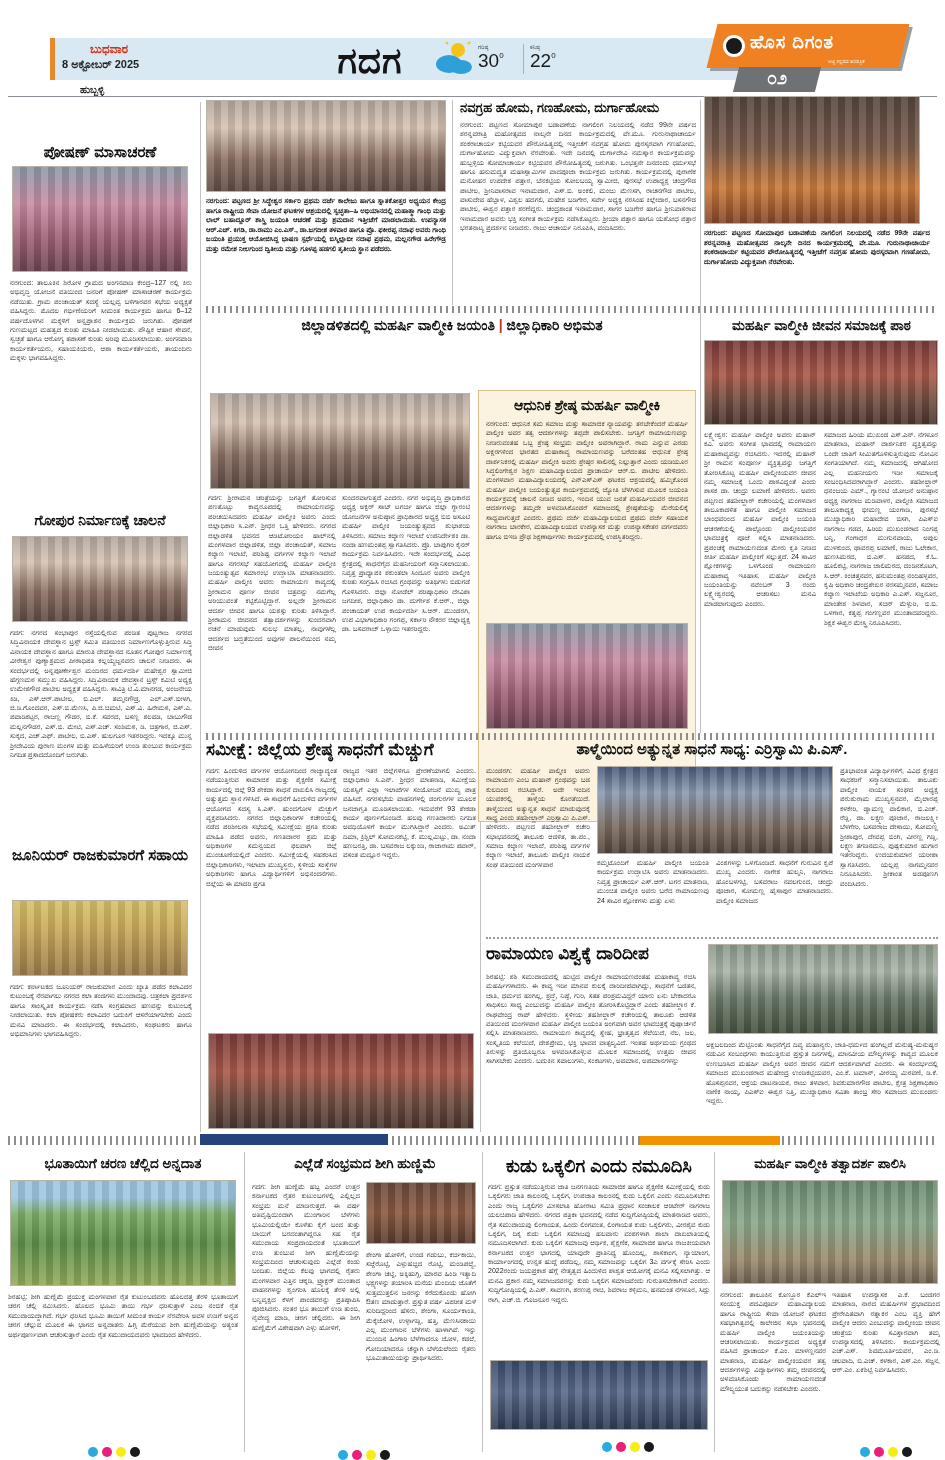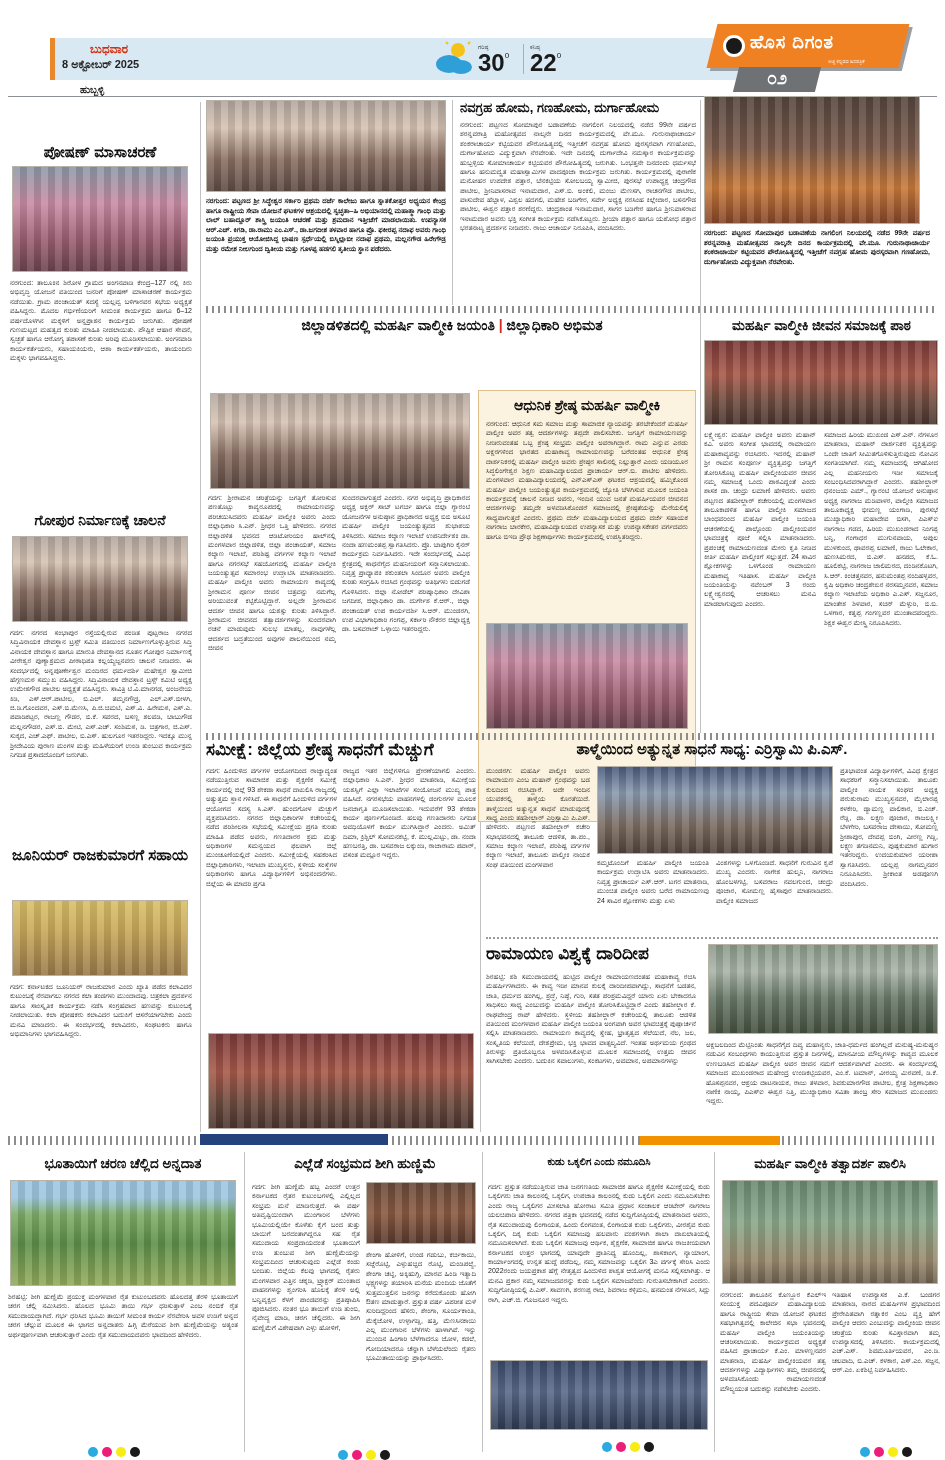--- a/index.html
+++ b/index.html
@@ -15,21 +15,21 @@
   .photo::after{content:"";display:block;width:100%;height:100%;
     background:repeating-linear-gradient(90deg,rgba(255,255,255,.10) 0 7px,rgba(0,0,0,.09) 7px 14px);}
   .vrule{border-left:1px solid #c2c2c2;width:0;}
   .ticks{background:repeating-linear-gradient(90deg,#8d8d8d 0 2px,transparent 2px 6px);height:7px;}
   .dotline{border-top:2px dotted #9a9a9a;height:0;}
   
   .band{background:#d9e9f3;}
   .mast{background:#f08122;transform:skewX(-14deg);box-shadow:4px 3px 0 #9b9fa3;}
   .mast-gray{background:#6e7275;transform:skewX(-14deg);}
   .gadag{font-size:36px;font-weight:bold;letter-spacing:1px;color:#151515;}
-  .wnum{font-size:24px;font-weight:bold;color:#1a1a1a;line-height:1;}
+  .wnum{font-size:19px;font-weight:normal;color:#1a1a1a;line-height:1;}
   .wlab{font-size:6px;color:#333;}
   .deg{font-size:8px;vertical-align:top;}
   
   .diamond{width:26px;height:26px;border:6px solid #f2b705;transform:rotate(45deg);background:#fff;}
   .chev{display:inline-block;width:11px;height:26px;background:#f2a705;
         clip-path:polygon(0 0,55% 0,100% 50%,55% 100%,0 100%,45% 50%);margin-left:2px;}
   .kiru-black{color:#111;}
   .kiru-red{color:#d02b1e;}
   
   .ph-crowd{background:linear-gradient(180deg,#8d9aa8,#c98ca4 35%,#9c5f72 70%,#6c4350);}
@@ -54,20 +54,21 @@
 <body>
 
 <div class="page">
 
   <div class="abs" style="left:0;top:0;width:945px;height:98px;">
     <div class="abs" style="left:50px;top:38px;width:5px;height:42px;background:#e8882a;"></div>
     <div class="abs band" style="left:55px;top:38px;width:715px;height:42px;"></div>
     <div class="abs bold" style="left:90px;top:42px;font-size:12px;color:#d42f12;">ಬುಧವಾರ</div>
     <div class="abs bold" style="left:62px;top:58px;font-size:11px;color:#222;">8 ಅಕ್ಟೋಬರ್ 2025</div>
     <div class="abs bold" style="left:80px;top:84px;font-size:10px;color:#222;">ಹುಬ್ಬಳ್ಳಿ</div>
+    <div class="abs gadag ctr" style="left:300px;top:40px;width:140px;">ಗದಗ</div>
 
     <div class="abs" style="left:432px;top:40px;width:42px;height:36px;">
       <svg width="42" height="36" viewBox="0 0 42 36">
         <circle cx="26" cy="10" r="7" fill="#f5c21a"></circle>
         <g stroke="#f5c21a" stroke-width="2">
             <line x1="26" y1="0" x2="26" y2="-2"></line>
             <line x1="16" y1="4" x2="14" y2="2"></line>
             <line x1="36" y1="4" x2="38" y2="2"></line>
           </g>
         <ellipse cx="17" cy="24" rx="13" ry="9" fill="#2f9fd8"></ellipse>
@@ -179,21 +180,21 @@
 
   <div class="abs hl ctr" style="left:8px;top:1156px;width:230px;font-size:13.5px;">ಭೂತಾಯಿಗೆ ಚರಣ ಚೆಲ್ಲಿದ ಅನ್ನದಾತ</div>
   <div class="abs photo ph-field" style="left:10px;top:1180px;width:226px;height:106px;"></div>
   <div class="abs body-txt" style="left:8px;top:1292px;width:230px;height:142px;">ಶಿರಹಟ್ಟಿ: ಶೀಗಿ ಹುಣ್ಣಿಮೆ ಪ್ರಯುಕ್ತ ಮಂಗಳವಾರ ರೈತ ಕುಟುಂಬದವರು ಹೊಲದತ್ತ ತೆರಳಿ ಭೂತಾಯಿಗೆ ಚರಗ ಚೆಲ್ಲಿ ನಮಿಸಿದರು. ಹೊಲದ ಭೂಮಿ ತಾಯಿ ಗರ್ಭ ಧರಿಸುತ್ತಾಳೆ ಎಂಬ ನಂಬಿಕೆ ರೈತ ಸಮುದಾಯದ್ದಾಗಿದೆ. ಗರ್ಭ ಧರಿಸಿದ ಭೂಮಿ ತಾಯಿಗೆ ಸೀಮಂತ ಕಾರ್ಯ ನೆರವೇರಿಸಿ ಅವಳ ಉಡಿಗೆ ಅನ್ನದ ಚರಗ ಚೆಲ್ಲುವ ಮೂಲಕ ಈ ಭಾಗದ ಅನ್ನದಾತರು ಹಿಗ್ಗಿ ಮೆರೆಯುವ ಶೀಗಿ ಹುಣ್ಣಿಮೆಯನ್ನು ಅತ್ಯಂತ ಅರ್ಥಪೂರ್ಣವಾಗಿ ಆಚರಿಸುತ್ತಾರೆ ಎಂದು ರೈತ ಸಮುದಾಯದವರು ಭಾವದಿಂದ ಹೇಳಿದರು.</div>
 
   <div class="abs hl ctr" style="left:252px;top:1156px;width:226px;font-size:13.5px;">ಎಲ್ಲೆಡೆ ಸಂಭ್ರಮದ ಶೀಗಿ ಹುಣ್ಣಿಮೆ</div>
   <div class="abs body-txt" style="left:252px;top:1182px;width:108px;height:254px;">ಗದಗ: ಶೀಗಿ ಹುಣ್ಣಿಮೆ ಹಬ್ಬ ಎಂದರೆ ಉತ್ತರ ಕರ್ನಾಟಕದ ರೈತರ ಕುಟುಂಬಗಳಲ್ಲಿ ಎಲ್ಲಿಲ್ಲದ ಸಂಭ್ರಮ ಮನೆ ಮಾಡಿರುತ್ತದೆ. ಈ ವರ್ಷ ಅತಿವೃಷ್ಟಿಯಿಂದಾಗಿ ಮುಂಗಾರಿನ ಬೆಳೆಗಳು ಭೂಮಿಯಲ್ಲಿಯೇ ಕೊಳೆತು ಕೈಗೆ ಬಂದ ತುತ್ತು ಬಾಯಿಗೆ ಬರದಂತಾಗಿದ್ದರೂ ಸಹ ರೈತ ಸಮುದಾಯ ಸಂಪ್ರದಾಯದಂತೆ ಭೂತಾಯಿಗೆ ಉಡಿ ತುಂಬುವ ಶೀಗಿ ಹುಣ್ಣಿಮೆಯನ್ನು ಸಂಭ್ರಮದಿಂದ ಆಚರಿಸುವುದು ಎಲ್ಲೆಡೆ ಕಂಡು ಬಂದಿತು. ಜಿಲ್ಲೆಯ ಕೆಲವು ಭಾಗದಲ್ಲಿ ರೈತರು ಮಂಗಳವಾರ ಎತ್ತಿನ ಚಕ್ಕಡಿ, ಟ್ರ್ಯಾಕ್ಟರ್ ಮುಂತಾದ ವಾಹನಗಳನ್ನು ಶೃಂಗರಿಸಿ ಹೊಲಕ್ಕೆ ತೆರಳಿ ಅಲ್ಲಿ ಬನ್ನಿವೃಕ್ಷದ ಕೆಳಗೆ ಪಾಂಡವರನ್ನು ಪ್ರತಿಷ್ಠಾಪಿಸಿ ಪೂಜಿಸಿದರು. ನಂತರ ಭೂ ತಾಯಿಗೆ ಉಡಿ ತುಂಬಿ, ನೈವೇದ್ಯ ಮಾಡಿ, ಚರಗ ಚೆಲ್ಲಿದರು. ಈ ಶೀಗಿ ಹುಣ್ಣಿಮೆಗೆ ವಿಶೇಷವಾಗಿ ಎಳ್ಳು ಹೋಳಿಗೆ,</div>
   <div class="abs photo ph-food" style="left:366px;top:1182px;width:110px;height:62px;"></div>
   <div class="abs body-txt" style="left:366px;top:1250px;width:110px;height:186px;">ಶೇಂಗಾ ಹೋಳಿಗೆ, ಉಂಡ ಗಡುಬು, ಕರ್ಚಿಕಾಯಿ, ಸಜ್ಜೆರೊಟ್ಟಿ, ಎಳ್ಳುಹಚ್ಚಿದ ರೊಟ್ಟಿ, ಮಂಡಿಪಲ್ಯೆ, ಶೇಂಗಾ ಚಟ್ನಿ, ಅಕ್ಕಿಹುಗ್ಗಿ, ಮಾರವ ಹಿಂಡಿ ಇತ್ಯಾದಿ ಭಕ್ಷ್ಯಗಳನ್ನು ತಯಾರಿಸಿ ಮನೆಯ ಮಂದಿಯ ಜೊತೆಗೆ ಸುತ್ತಮುತ್ತಲಿನ ಜನರನ್ನು ಕರೆದುಕೊಂಡು ಹೋಗಿ ಔತಣ ಮಾಡುತ್ತಾರೆ. ಪ್ರಸ್ತುತ ವರ್ಷ ವಿಪರೀತ ಮಳೆ ಸುರಿದಿದ್ದರಿಂದ ಹೆಸರು, ಶೇಂಗಾ, ಸೂರ್ಯಕಾಂತಿ, ಮೆಕ್ಕೆಜೋಳ, ಉಳ್ಳಾಗಡ್ಡಿ, ಹತ್ತಿ, ಮೆಣಸಿನಕಾಯಿ ಎಲ್ಲ ಮುಂಗಾರಿನ ಬೆಳೆಗಳು ಹಾಳಾಗಿವೆ. ಇನ್ನು ಮುಂದಿನ ಹಿಂಗಾರಿ ಬೆಳೆಗಾದರೂ ಜೋಳ, ಕಡಲೆ, ಗೋದಿಯಾದರೂ ಚೆನ್ನಾಗಿ ಬೆಳೆಯಲೆಂದು ರೈತರು ಭೂಮಿತಾಯಿಯನ್ನು ಪ್ರಾರ್ಥಿಸಿದರು.</div>
 
-  <div class="abs hl ctr" style="left:488px;top:1156px;width:222px;font-size:10px;">ಕುಡು ಒಕ್ಕಲಿಗ ಎಂದು ನಮೂದಿಸಿ</div>
+  <div class="abs hl ctr" style="left:488px;top:1156px;width:222px;font-size:18px;">ಕುಡು ಒಕ್ಕಲಿಗ ಎಂದು ನಮೂದಿಸಿ</div>
   <div class="abs body-txt" style="left:488px;top:1182px;width:222px;height:174px;">ಗದಗ: ಪ್ರಸ್ತುತ ನಡೆಯುತ್ತಿರುವ ಜಾತಿ ಜನಗಣತಿಯ ಸಾಮಾಜಿಕ ಹಾಗೂ ಶೈಕ್ಷಣಿಕ ಸಮೀಕ್ಷೆಯಲ್ಲಿ ಕುಡು ಒಕ್ಕಲಿಗರು ಜಾತಿ ಕಾಲಂನಲ್ಲಿ ಒಕ್ಕಲಿಗ, ಉಪಜಾತಿ ಕಾಲಂನಲ್ಲಿ ಕುಡು ಒಕ್ಕಲಿಗ ಎಂದು ನಮೂದಿಸಬೇಕು ಎಂದು ರಾಜ್ಯ ಒಕ್ಕಲಿಗರ ಮೀಸಲಾತಿ ಹೋರಾಟ ಸಮಿತಿ ಪ್ರಧಾನ ಸಂಚಾಲಕ ಆರಿಟೇರ್ ನಾಗರಾಜ ಯಲಚಿಪಾಡಿ ಹೇಳಿದರು. ನಗರದ ಪತ್ರಿಕಾ ಭವನದಲ್ಲಿ ನಡೆದ ಸುದ್ದಿಗೋಷ್ಠಿಯಲ್ಲಿ ಮಾತನಾಡಿದ ಅವರು, ರೈತ ಸಮುದಾಯವು ಲಿಂಗಾಯತ, ಹಿಂದು ಲಿಂಗವಂತ, ಲಿಂಗಾಯತ ಕುಡು ಒಕ್ಕಲಿಗರು, ವೀರಶೈವ ಕುಡು ಒಕ್ಕಲಿಗ, ದಿಕ್ಕ ಕುಡು ಒಕ್ಕಲಿಗ ಸಮಾಜವು ಹಲವಾರು ವಂಶಗಳಾಗಿ ಶಾಲಾ ದಾಖಲಾತಿಯಲ್ಲಿ ನಮೂದಿಸಲಾಗಿದೆ. ಕುಡು ಒಕ್ಕಲಿಗ ಸಮಾಜವು ಆರ್ಥಿಕ, ಶೈಕ್ಷಣಿಕ, ಸಾಮಾಜಿಕ ಹಾಗೂ ರಾಜಕೀಯವಾಗಿ ಕರ್ನಾಟಕದ ಉತ್ತರ ಭಾಗದಲ್ಲಿ ಯಾವುದೇ ಪ್ರಾತಿನಿಧ್ಯ ಹೊಂದಿಲ್ಲ, ಶಾಸಕಾಂಗ, ನ್ಯಾಯಾಂಗ, ಕಾರ್ಯಾಂಗದಲ್ಲಿ ಉನ್ನತ ಹುದ್ದೆ ಪಡೆದಿಲ್ಲ, ನಮ್ಮ ಸಮಾಜವನ್ನು ಒಕ್ಕಲಿಗ 3ಎ ವರ್ಗಕ್ಕೆ ಸೇರಿಸಿ ಎಂದು 2022ರಂದು ಜಯಪ್ರಕಾಶ ಹೆಗ್ಡೆ ನೇತೃತ್ವದ ಹಿಂದುಳಿದ ಶಾಶ್ವತ ಆಯೋಗಕ್ಕೆ ಮನವಿ ಸಲ್ಲಿಸಲಾಗಿತ್ತು. ಆ ಮನವಿ ಪ್ರಕಾರ ನಮ್ಮ ಸಮಾಜದವರನ್ನು ಕುಡು ಒಕ್ಕಲಿಗ ಸಮಾಜವೆಂದು ಗುರುತಿಸಬೇಕಾಗಿದೆ ಎಂದರು. ಸುದ್ದಿಗೋಷ್ಠಿಯಲ್ಲಿ ಪಿ.ಎಸ್. ಸಾವಣಗಿ, ಶರಣಪ್ಪ ರಾಚಿ, ಶಿವರಾಜ ಕಳ್ಳಿಮನಿ, ಹನಮಂತ ನೆಗಳೂರ, ಸಿದ್ದು ರಾಗಿ, ಎಚ್.ಜಿ. ಗೊಜನೂರ ಇದ್ದರು.</div>
   <div class="abs photo ph-press" style="left:490px;top:1360px;width:218px;height:70px;"></div>
 
   <div class="abs hl ctr" style="left:720px;top:1156px;width:220px;font-size:13px;">ಮಹರ್ಷಿ ವಾಲ್ಮೀಕಿ ತತ್ವಾದರ್ಶ ಪಾಲಿಸಿ</div>
   <div class="abs photo ph-class" style="left:722px;top:1180px;width:216px;height:104px;"></div>
   <div class="abs body-txt" style="left:720px;top:1290px;width:106px;height:150px;">ನರಗುಂದ: ತಾಲೂಕಿನ ಕೊಣ್ಣೂರ ಕೆಎಲ್ಇ ಸಂಯುಕ್ತ ಪದವಿಪೂರ್ವ ಮಹಾವಿದ್ಯಾಲಯ ಹಾಗೂ ರಾಷ್ಟ್ರೀಯ ಸೇವಾ ಯೋಜನೆ ಘಟಕದ ಸಹಭಾಗಿತ್ವದಲ್ಲಿ ಕಾಲೇಜಿನ ಸಭಾ ಭವನದಲ್ಲಿ ಮಹರ್ಷಿ ವಾಲ್ಮೀಕಿ ಜಯಂತಿಯನ್ನು ಆಚರಿಸಲಾಯಿತು. ಕಾರ್ಯಕ್ರಮದ ಅಧ್ಯಕ್ಷತೆ ವಹಿಸಿದ ಪ್ರಾಚಾರ್ಯ ಕೆ.ಎಂ. ಮಾಳಣ್ಣನವರ ಮಾತನಾಡಿ, ಮಹರ್ಷಿ ವಾಲ್ಮೀಕಿಯವರ ತತ್ವ ಆದರ್ಶಗಳನ್ನು ವಿದ್ಯಾರ್ಥಿಗಳು ತಮ್ಮ ಜೀವನದಲ್ಲಿ ಅಳವಡಿಸಿಕೊಂಡು ರಾಮಾಯಣದಂತೆ ಮೌಲ್ಯಯುತ ಬದುಕನ್ನು ನಡೆಸಬೇಕು ಎಂದರು.</div>
   <div class="abs body-txt" style="left:832px;top:1290px;width:108px;height:150px;">ಇತಿಹಾಸ ಉಪನ್ಯಾಸಕ ಎ.ಕೆ. ಬಂಡಗರ ಮಾತನಾಡಿ, ನಾರದ ಮಹರ್ಷಿಗಳ ಪ್ರಭಾವದಿಂದ ಪ್ರೇರೇಪಿತವಾಗಿ ರತ್ನಾಕರ ಎಂಬ ವ್ಯಕ್ತಿ ಹೇಗೆ ವಾಲ್ಮೀಕಿ ಆದರು ಎಂಬುದನ್ನು ವಾಲ್ಮೀಕಿಯ ಜೀವನ ಚರಿತ್ರೆಯ ಕುರಿತು ಸವಿಸ್ತಾರವಾಗಿ ತಮ್ಮ ಉಪನ್ಯಾಸದಲ್ಲಿ ತಿಳಿಸಿದರು. ಕಾರ್ಯಕ್ರಮದಲ್ಲಿ ಎಚ್.ಎಸ್. ಶಿವಮೂರ್ತಿಯವರ, ಎಂ.ಡಿ. ಚಲವಾದಿ, ಬಿ.ಎಚ್. ಕಳಕಾರ, ಎಸ್.ಎಂ. ಸಜ್ಜನ, ಆರ್.ಎಂ. ಏಕಶಿಟ್ಟಿ ನಿರ್ವಹಿಸಿದರು.</div>
 
   <div class="abs" style="left:86px;top:1443px;">
     <span class="dot" style="background:#29abe2;"></span><span class="dot" style="background:#ec1e79;"></span><span class="dot" style="background:#f7ec13;"></span><span class="dot" style="background:#1a1a1a;"></span>

